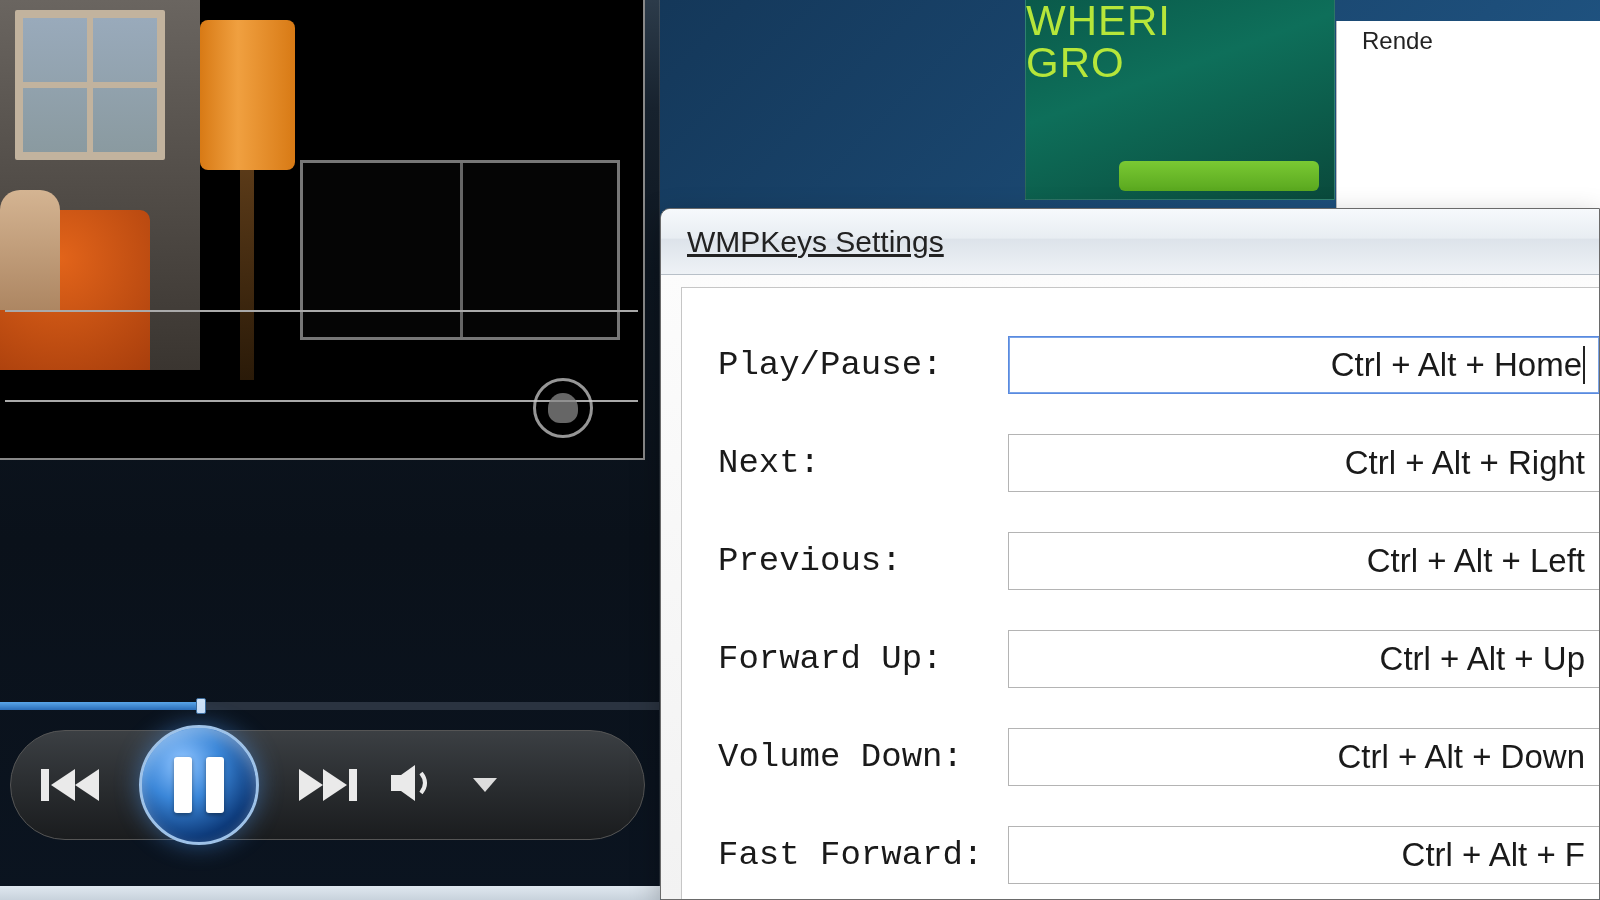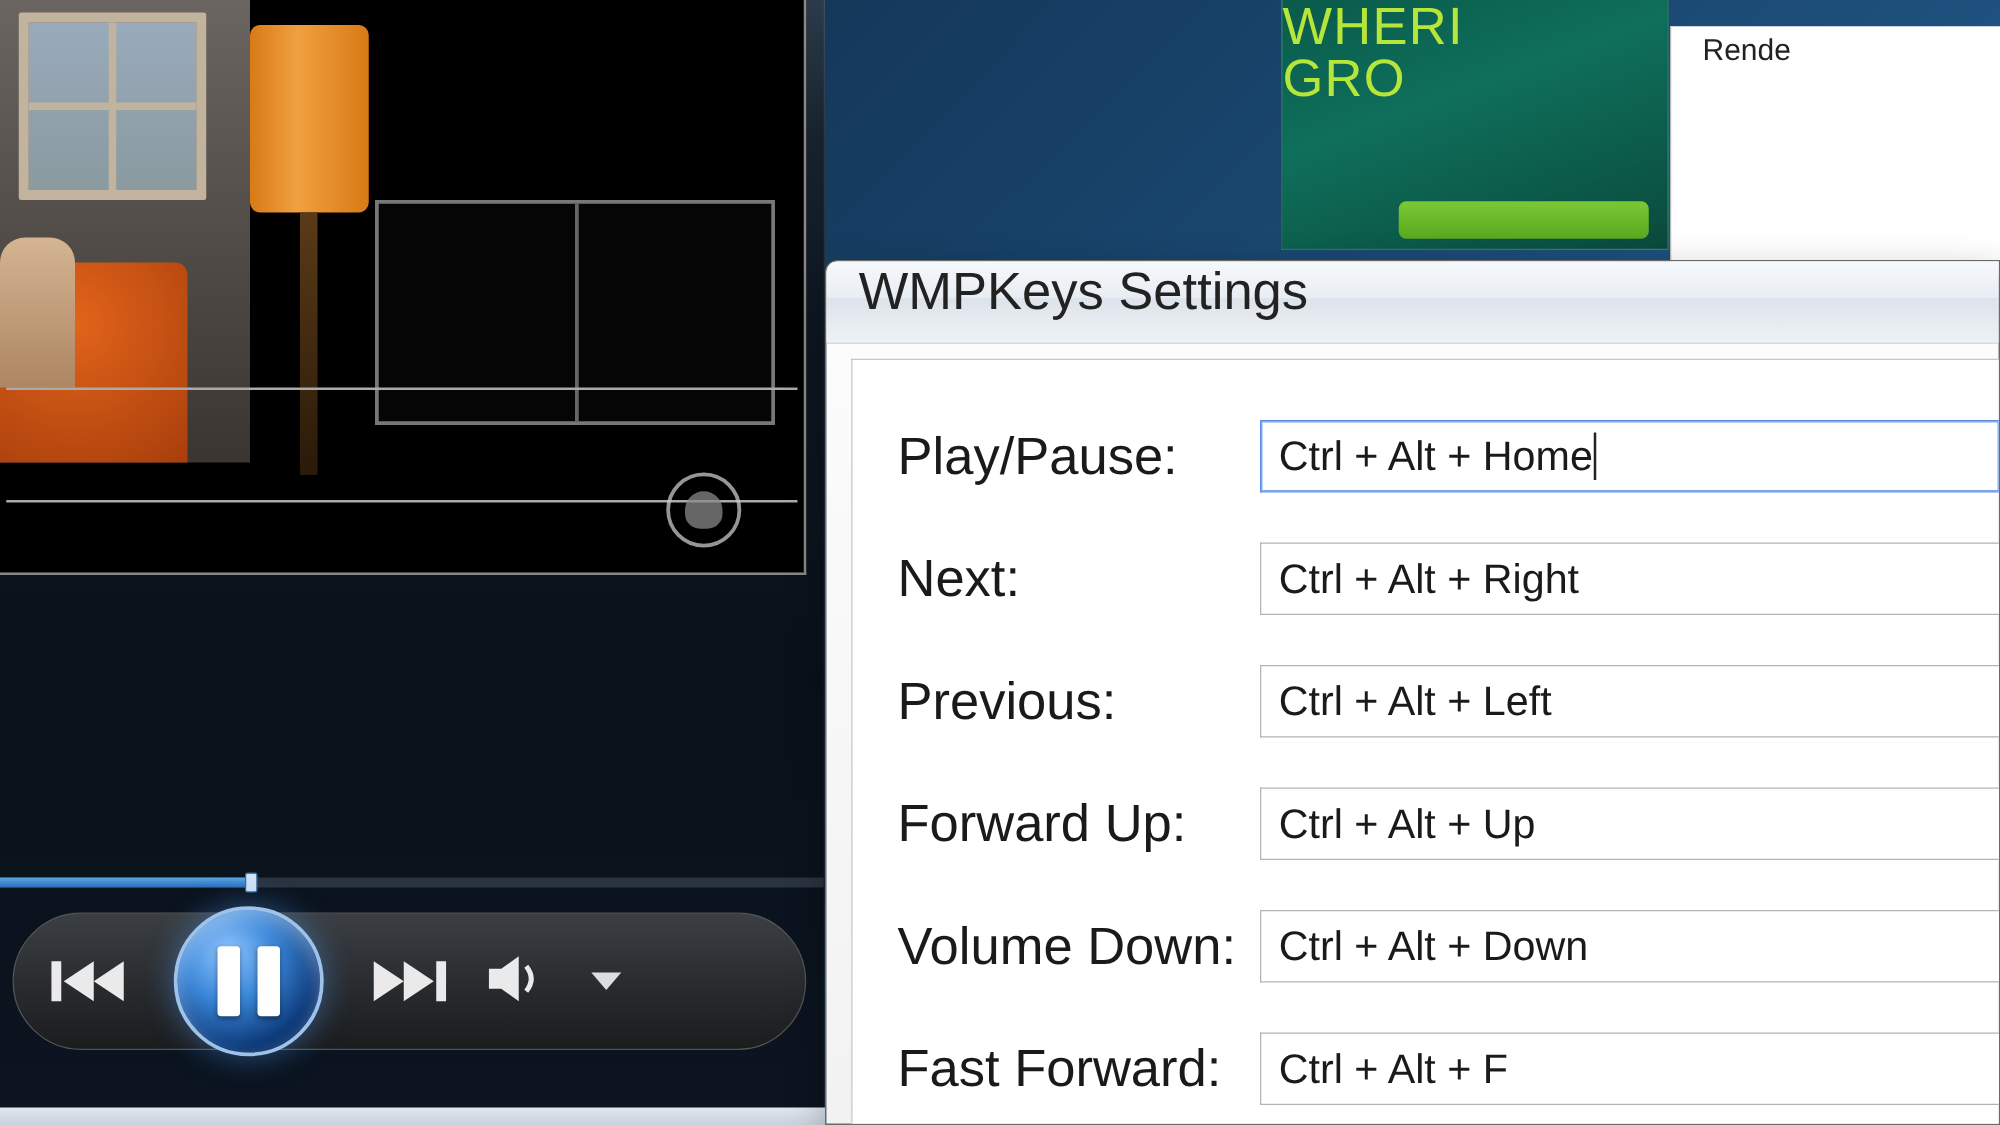--- a/index.html
+++ b/index.html
@@ -144,34 +144,34 @@
     background: linear-gradient(#fdfdfd,#f2f2f2);
     border:1px solid #6a6a6a;
     border-radius: 10px 0 0 0;
     box-shadow: 0 10px 30px rgba(0,0,0,.28);
   }
   .titlebar {
     height:66px;
     background: linear-gradient(#f6f9fc 0%, #e8edf2 45%, #dde3ea 46%, #eef2f6 100%);
     border-bottom:1px solid #b8c0c8;
     border-radius: 10px 0 0 0;
-    display:flex; align-items:flex-start; padding:0 26px;
-    font-size:42px; color:#222;
+    display:flex; align-items:center; padding:0 26px;
+    font-size:30px; color:#222;text-decoration:underline;
   }
   .dialog-body{
     position:absolute; left:20px; top:78px; right:0; bottom:0;
     background:#fff; border:1px solid #c6c6c6; border-right:none; border-bottom:none;
     padding:28px 0 0 36px;
   }
   .row{ display:flex; align-items:center; height:98px; }
-  .row .lbl{ width:290px; font-size:42px; color:#1a1a1a; }
+  .row .lbl{ width:290px; font-size:34px; color:#1a1a1a;font-family:Liberation Mono, monospace; }
   .row .inp{
     flex:1; height:58px; font-size:33px; color:#1a1a1a;
     background:#fff; border:1px solid #b4b4b4; border-right:none;
-    padding:6px 14px; display:flex; align-items:center;
+    padding:6px 14px; display:flex; align-items:center;justify-content:flex-end;
   }
   .row.active .inp{ border-color:#5a8adf; box-shadow: inset 0 0 0 1px #7aa4e8; }
   .caret{ display:inline-block; width:2px; height:38px; background:#222; margin-left:1px; vertical-align:middle;}
 </style>
 </head>
 <body>
 
 <div class="desktop"></div>
 
 <div class="green-panel">

